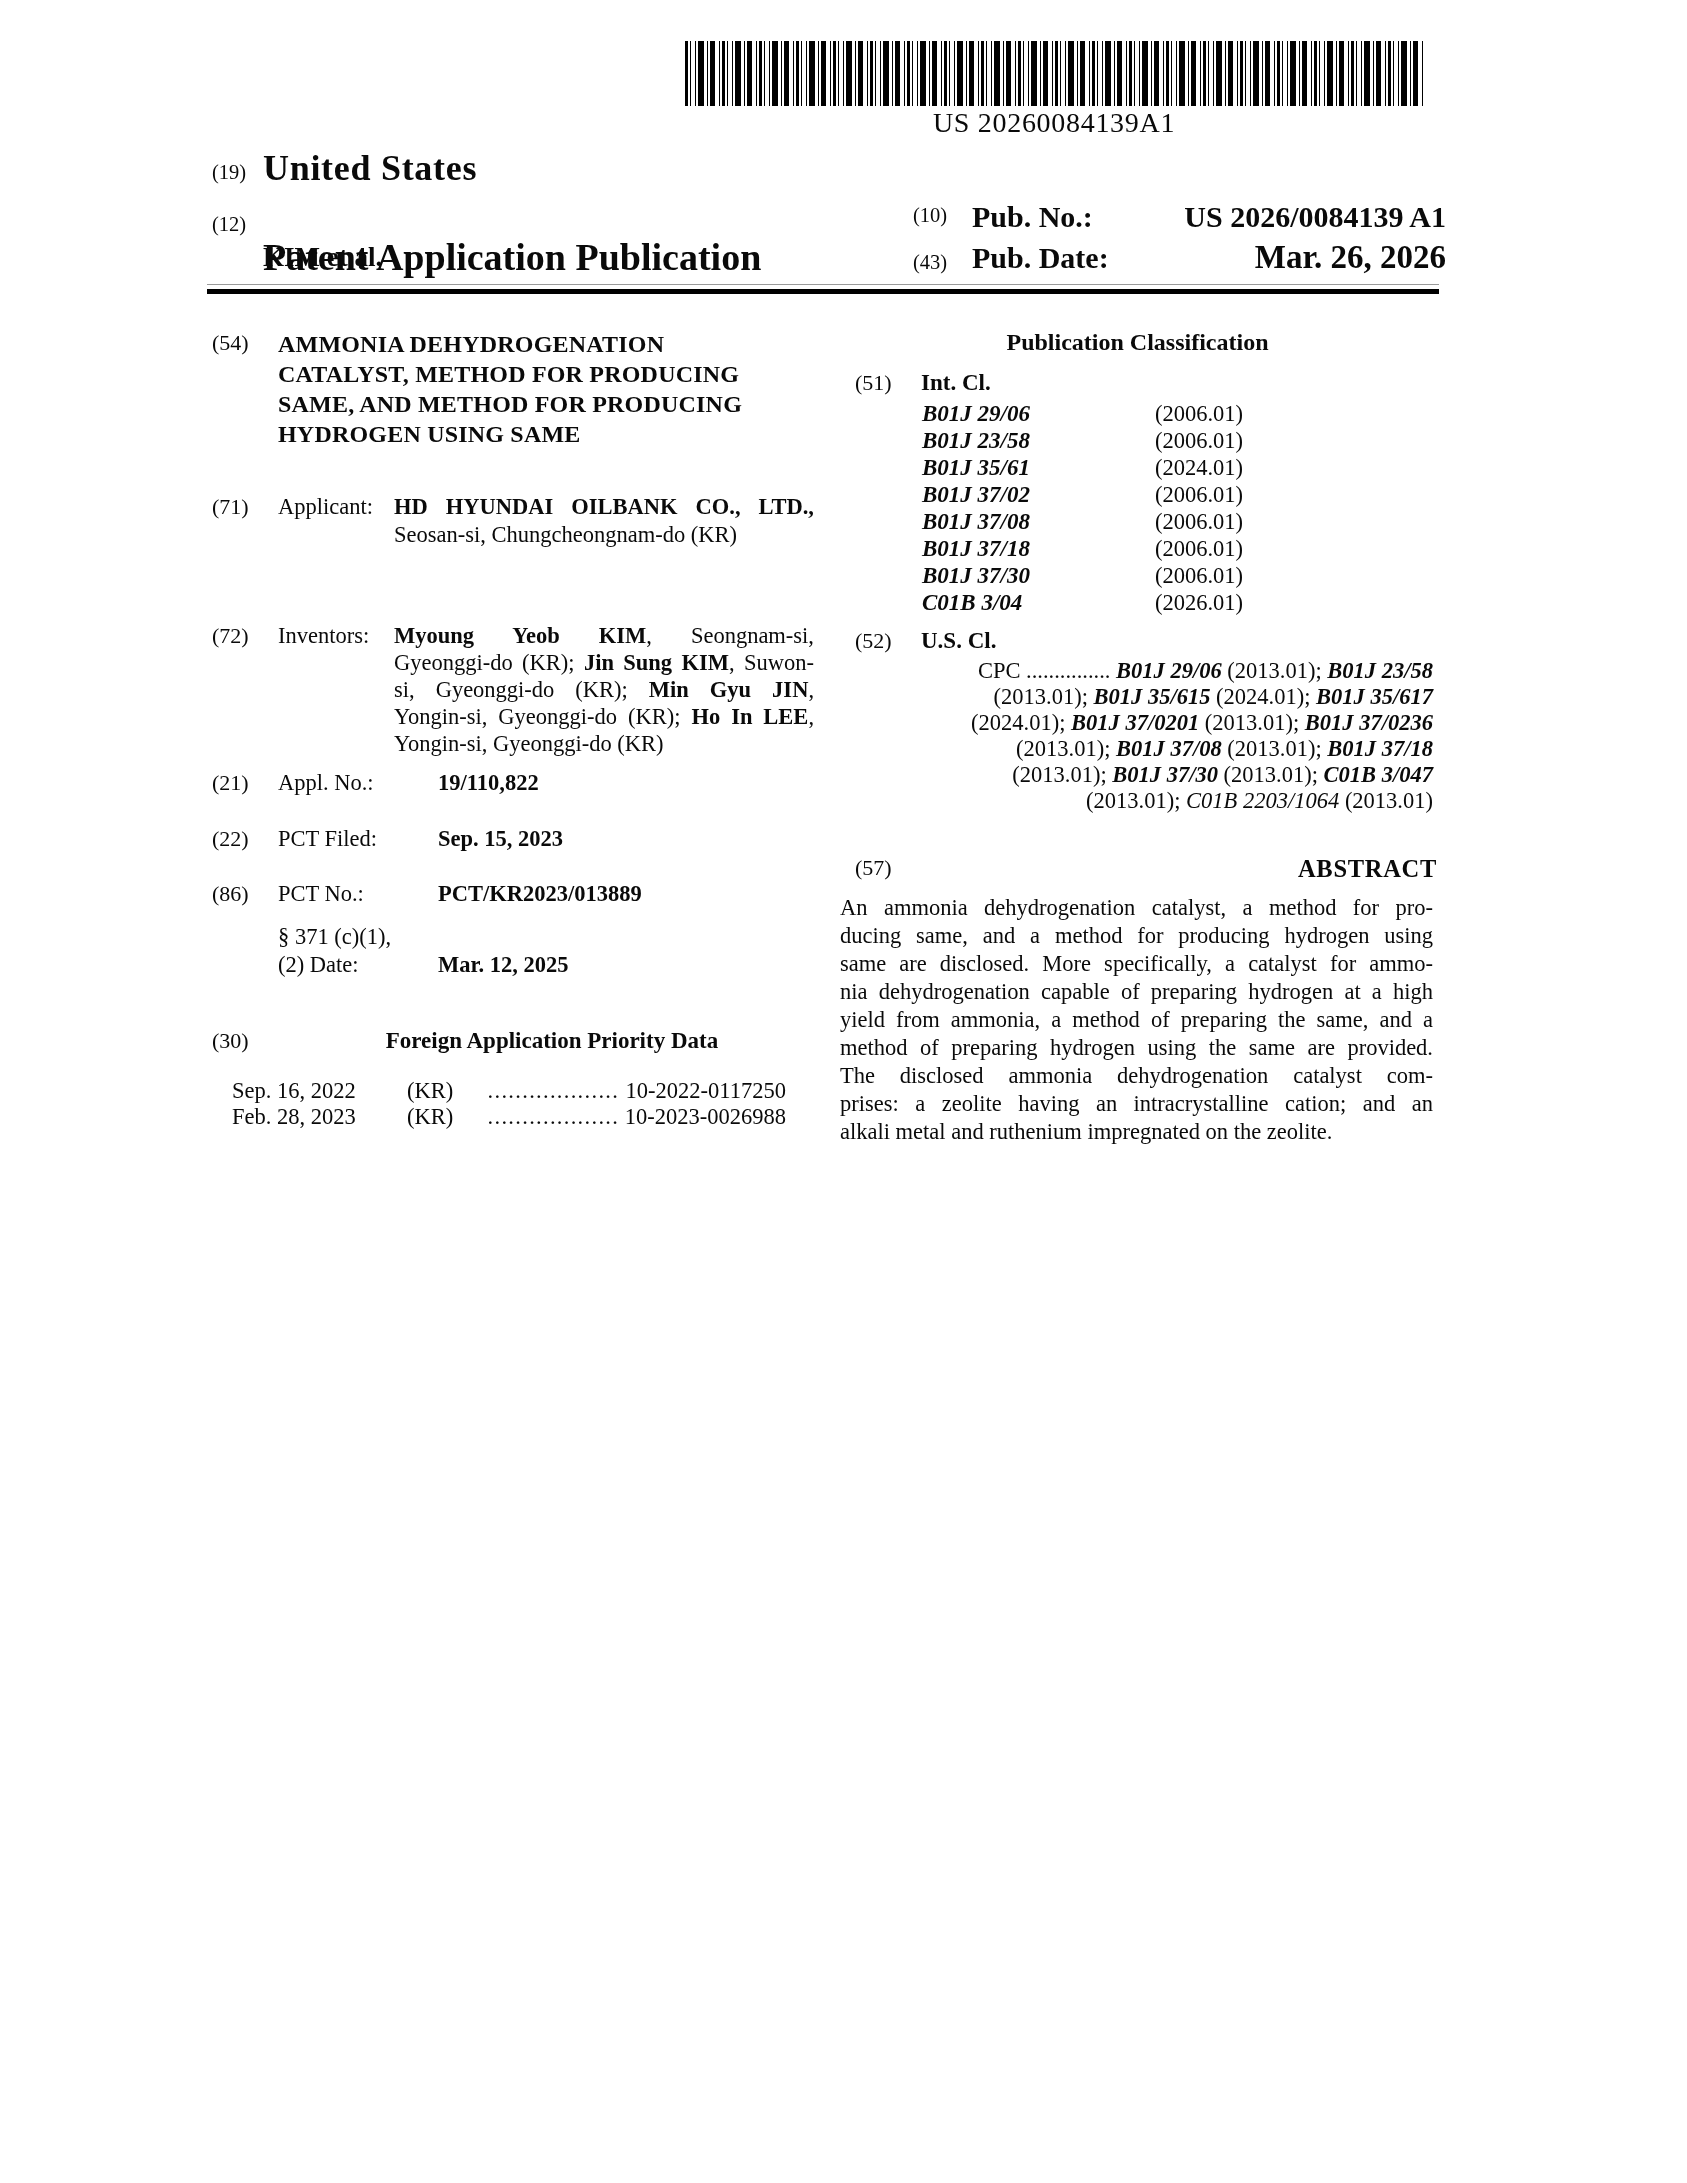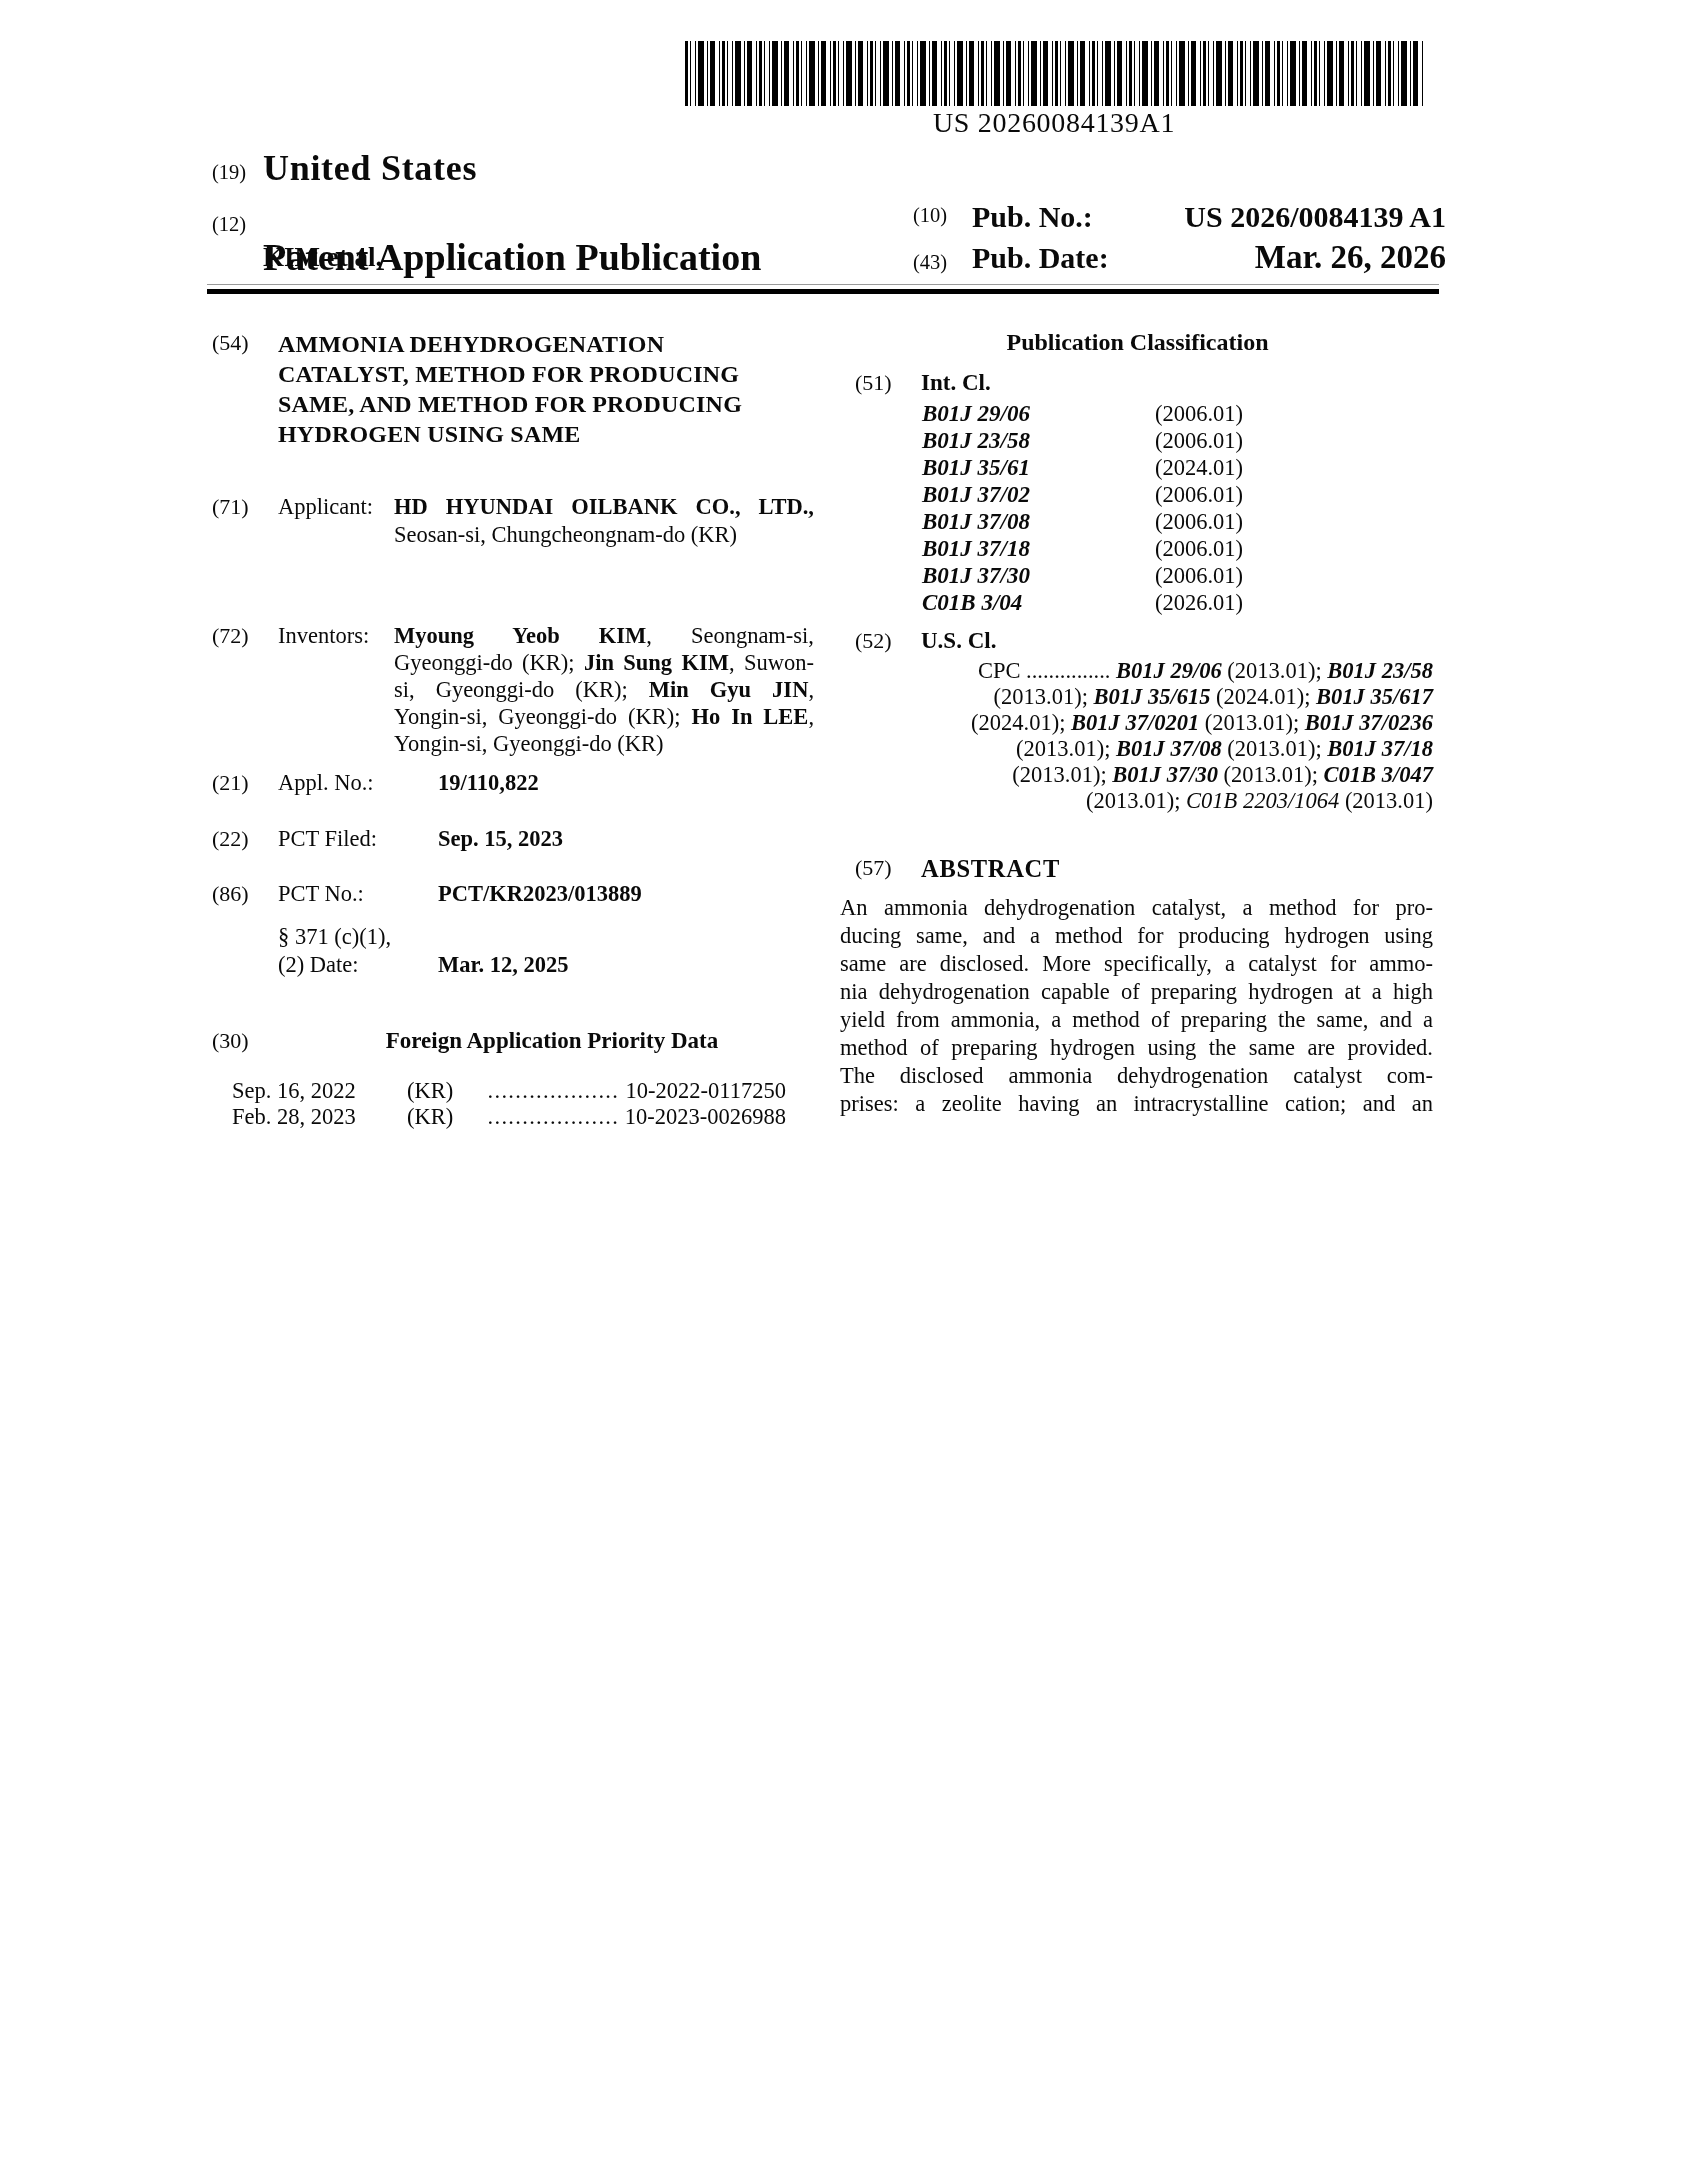--- a/index.html
+++ b/index.html
@@ -43,21 +43,21 @@
   .prio-number{flex:none;}
   
   .col-head{font-size:24px;font-weight:bold;text-align:center;}
   .intcl-row{display:flex;font-size:22.5px;line-height:27px;}
   .intcl-code{width:233px;flex:none;font-weight:bold;font-style:italic;font-size:23px;}
   .cpc{font-size:22.5px;line-height:26px;text-align:right;}
   .cpc-code{font-weight:bold;font-style:italic;white-space:nowrap;}
   .cpc-code.it{font-weight:normal;}
   .abs-head{display:flex;}
   .abs-head .num{width:66px;flex:none;font-size:22px;}
-  .abs-head .h{flex:1;text-align:left;font-size:24.5px;font-weight:bold;letter-spacing:0.7px;}
+  .abs-head .h{flex:1;text-align:right;font-size:24.5px;font-weight:bold;letter-spacing:0.7px;}
   .abs-line{font-size:22.5px;line-height:28px;text-align:justify;text-align-last:justify;}
   .abs-line.last{text-align-last:left;}
 </style>
 </head>
 <body>
 
 <div class="page">
 
   <div class="abs barcode" style="left:685px;top:41px;width:738px;height:65px;"></div>
   <div class="abs barcode-text" style="left:685px;top:107px;width:738px;">US 20260084139A1</div>
@@ -227,16 +227,17 @@
   <div class="abs" style="left:840px;top:894px;width:593px;">
 
   <div class="abs-line">An ammonia dehydrogenation catalyst, a method for pro-</div>
       <div class="abs-line">ducing same, and a method for producing hydrogen using</div>
       <div class="abs-line">same are disclosed. More specifically, a catalyst for ammo-</div>
       <div class="abs-line">nia dehydrogenation capable of preparing hydrogen at a high</div>
       <div class="abs-line">yield from ammonia, a method of preparing the same, and a</div>
       <div class="abs-line">method of preparing hydrogen using the same are provided.</div>
       <div class="abs-line">The disclosed ammonia dehydrogenation catalyst com-</div>
       <div class="abs-line">prises: a zeolite having an intracrystalline cation; and an</div>
+      <div class="abs-line last">alkali metal and ruthenium impregnated on the zeolite.</div>
     </div>
 
 </div>
 
 
 </body></html>

